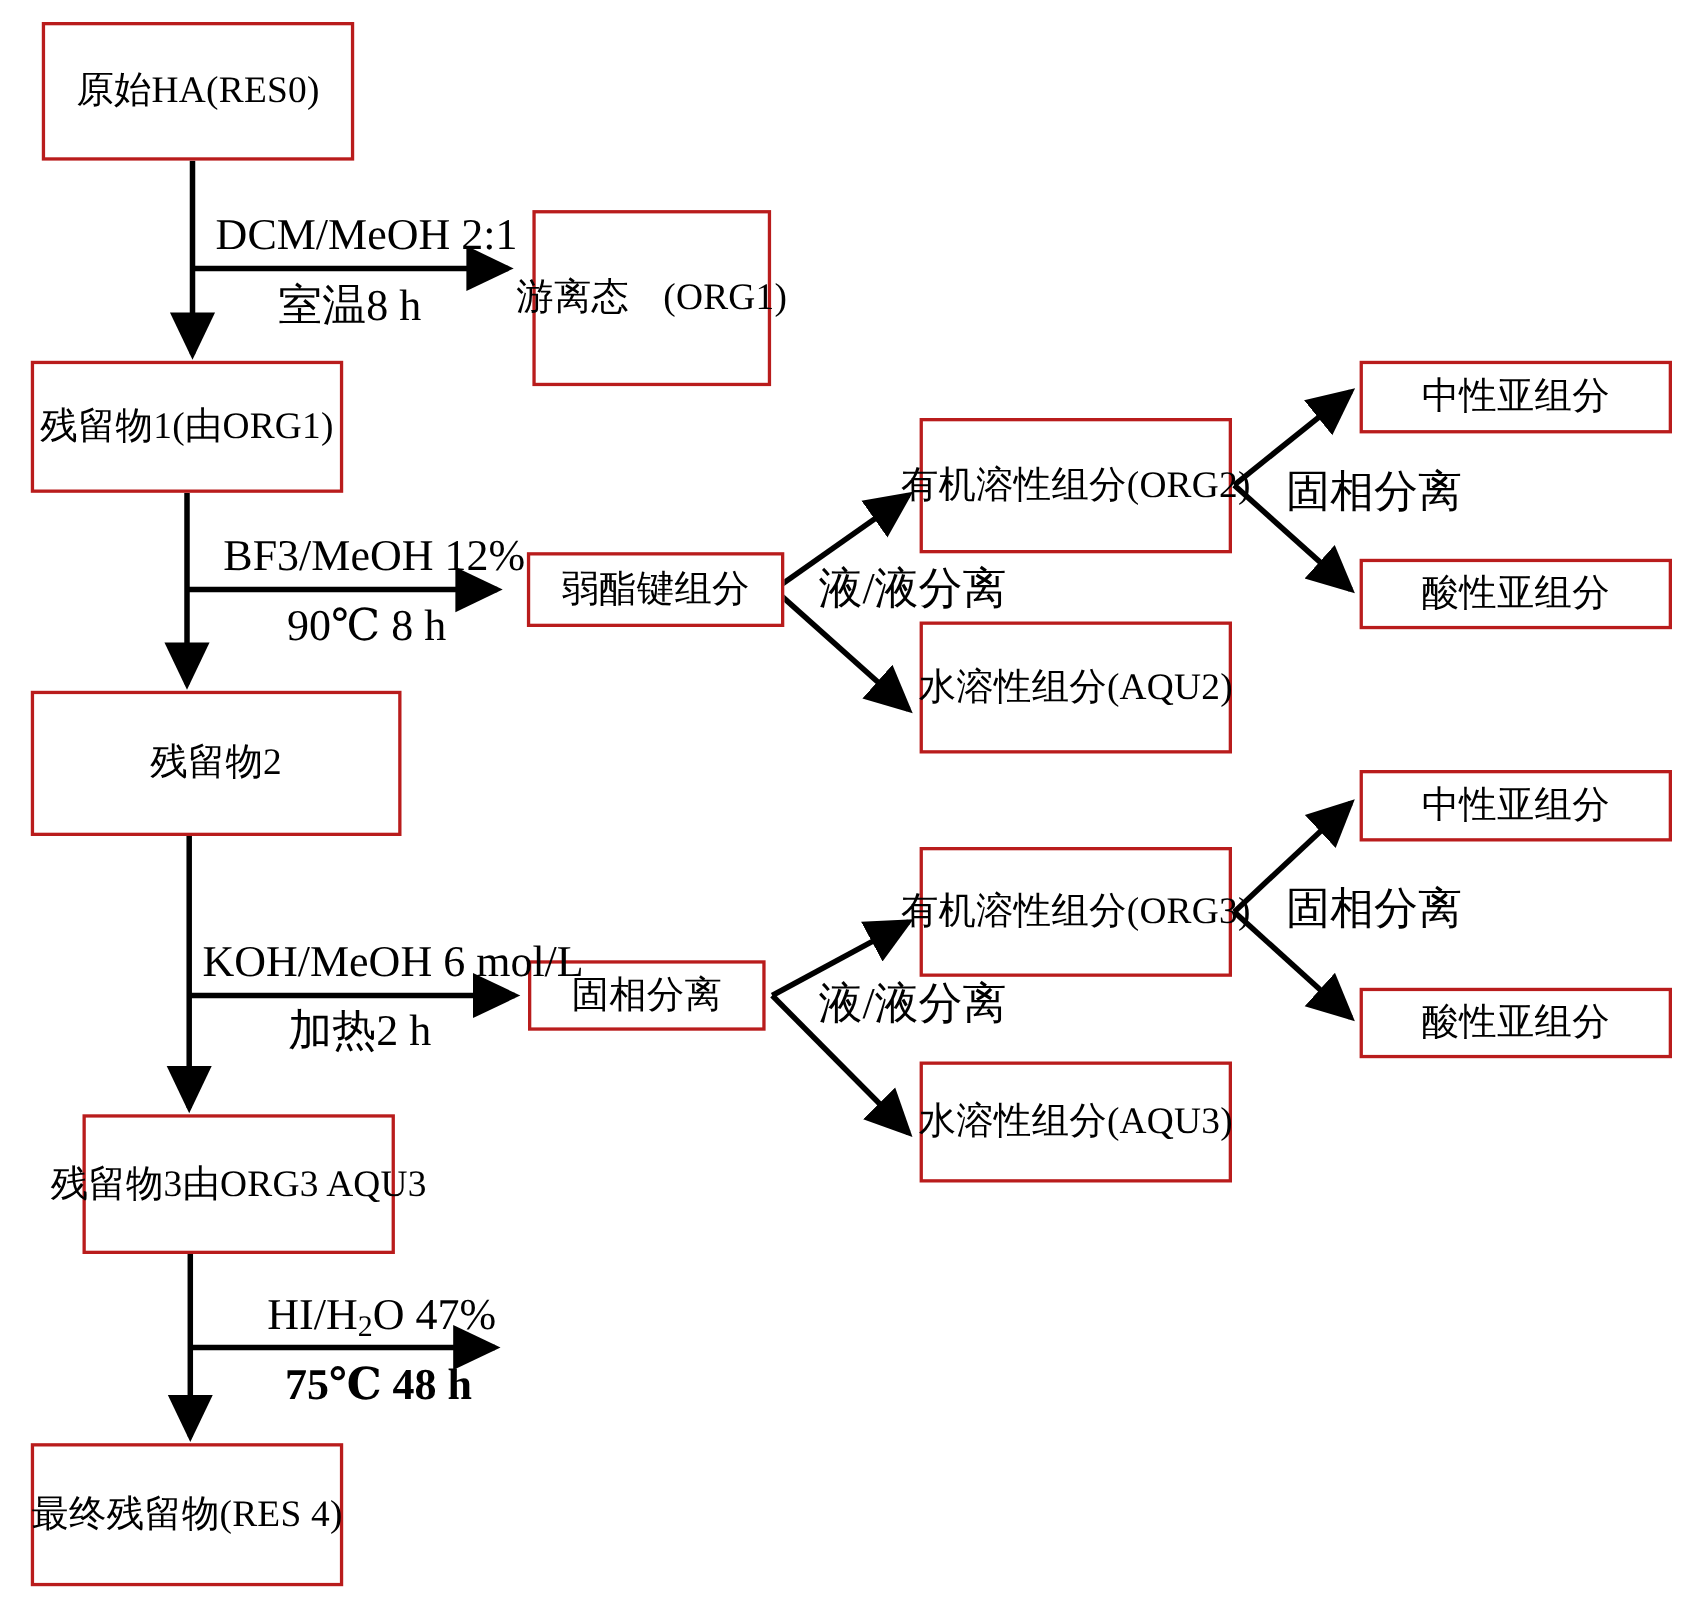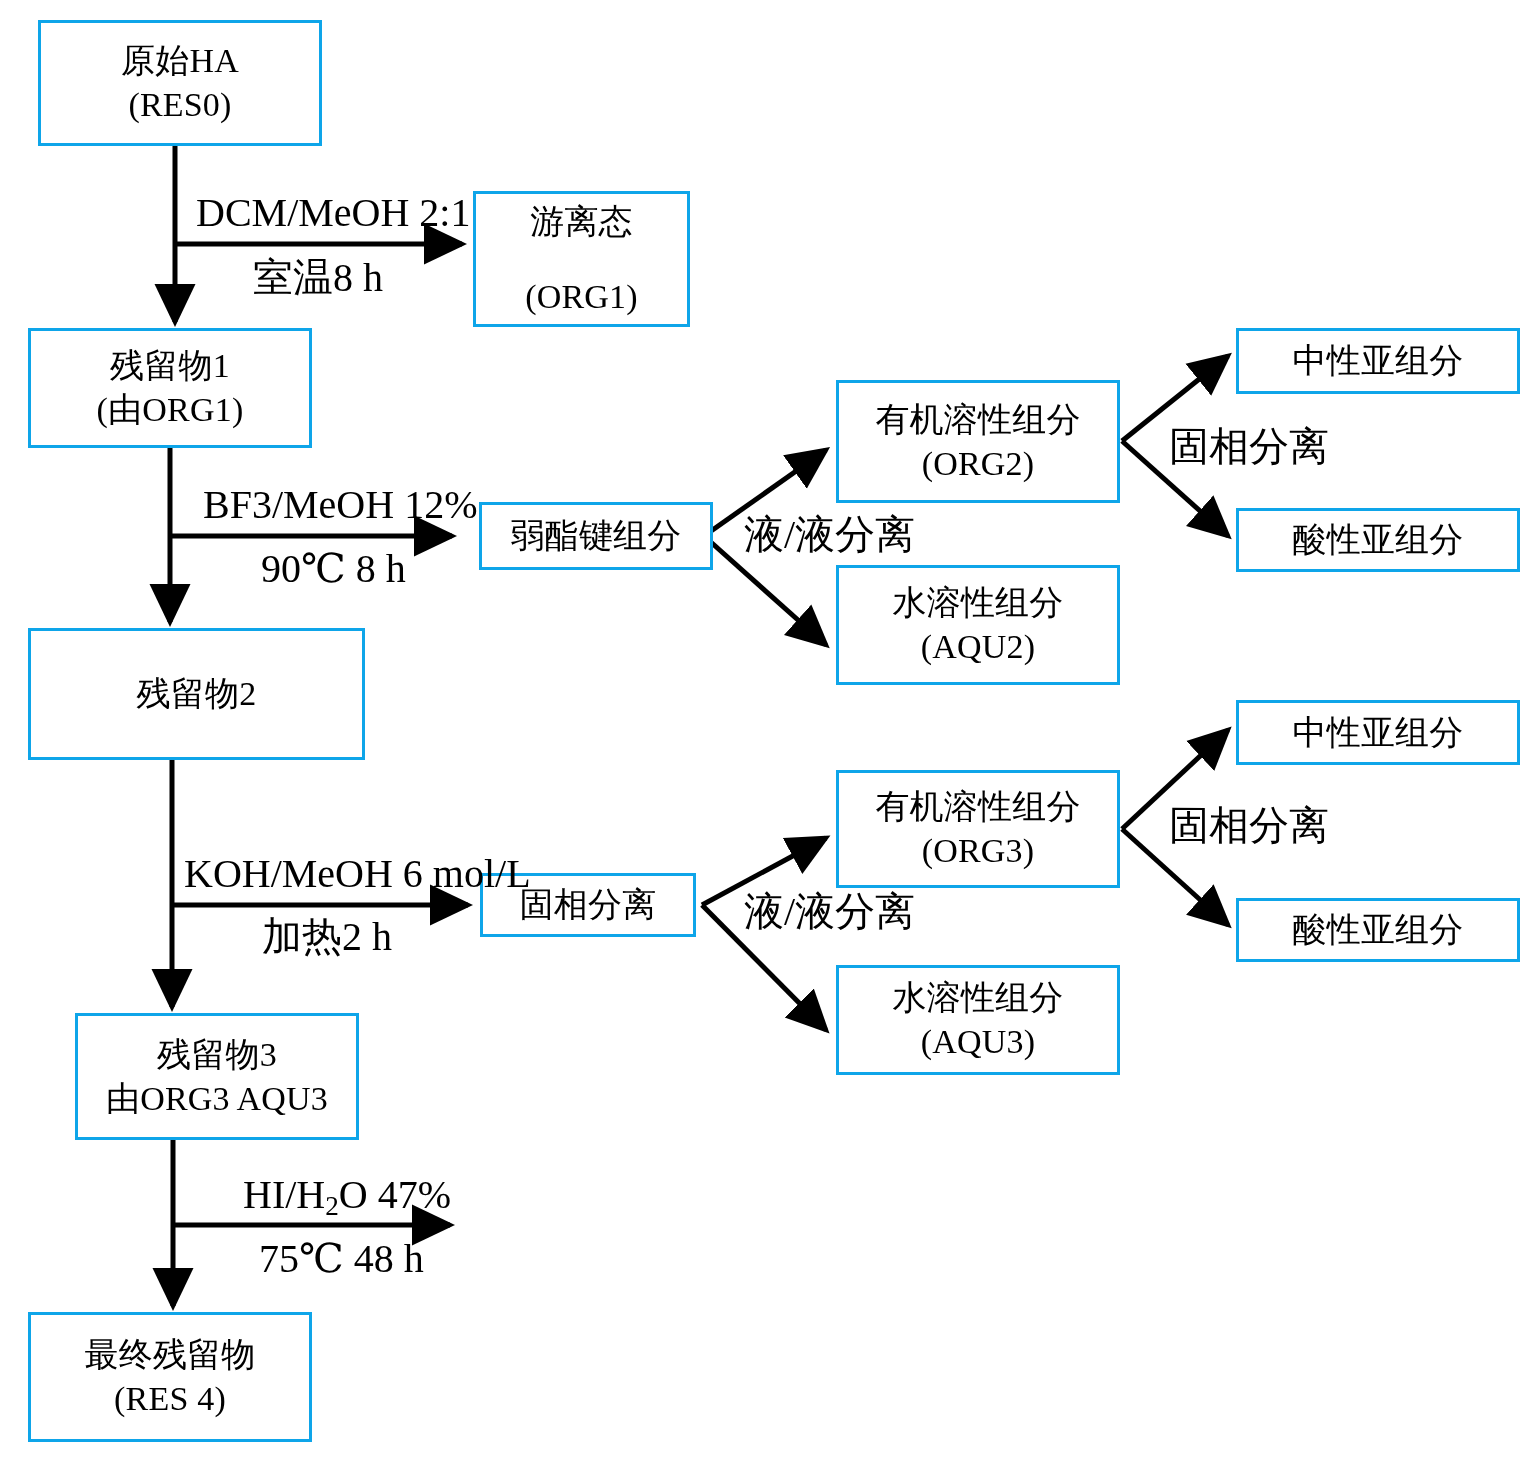--- a/index.html
+++ b/index.html
@@ -12,24 +12,24 @@
     width: 1535px;
     height: 1459px;
     background: #ffffff;
     font-family: "Liberation Serif", "DejaVu Serif", serif;
     color: #000000;
     overflow: hidden;
   }
   .node {
     position: absolute;
     box-sizing: border-box;
-    border: 3px solid #0ea5e9;
+    border: 3px solid #b91c1c;
     background: #ffffff;
     display: flex;
-    flex-direction: column;
+    flex-direction: row;
     align-items: center;
     justify-content: center;
     text-align: center;
     line-height: 1.28;
     font-size: 34px;
     letter-spacing: 0.2px;
     z-index: 3;
   }
   .node .ln { display: block; white-space: nowrap; }
   .edge-label {
@@ -90,21 +90,21 @@
     <path d="M173,1140 L173,1306" stroke="#000" stroke-width="5" fill="none" marker-end="url(#ah)"></path>
 
     <path d="M173,1225 L450,1225" stroke="#000" stroke-width="5" fill="none" marker-end="url(#ah)"></path>
   </svg>
 
   <div class="node" style="left:38px; top:20px; width:284px; height:126px;">
     <span class="ln">原始HA</span>
     <span class="ln">(RES0)</span>
   </div>
 
-  <div class="node" style="left:473px; top:191px; width:217px; height:136px;gap:31px;">
+  <div class="node" style="left:484px; top:191px; width:217px; height:160px;gap:31px;">
     <span class="ln">游离态</span>
     <span class="ln">(ORG1)</span>
   </div>
 
   <div class="node" style="left:28px; top:328px; width:284px; height:120px;">
     <span class="ln">残留物1</span>
     <span class="ln">(由ORG1)</span>
   </div>
 
   <div class="node" style="left:464px; top:502px; width:234px; height:68px;margin-left:15px;">
@@ -171,21 +171,21 @@
 
   <div class="edge-label" style="left:203px; top:483px;">BF3/MeOH 12%</div>
   <div class="edge-label" style="left:261px; top:547px;">90℃ 8 h</div>
 
   <div class="edge-label" style="left:184px; top:852px;">KOH/MeOH 6 mol/L</div>
   <div class="edge-label" style="left:262px; top:915px;">加热2 h</div>
 
   <div class="edge-label" style="left:243px; top:1173px;">
     <span>HI/H</span><sub>2</sub><span>O 47%</span>
   </div>
-  <div class="edge-label" style="left:259px; top:1237px;">75℃ 48 h</div>
+  <div class="edge-label" style="left:259px; top:1237px;font-weight:bold;">75℃ 48 h</div>
 
   <div class="edge-label" style="left:744px; top:513px;">液/液分离</div>
   <div class="edge-label" style="left:1169px; top:425px;">固相分离</div>
 
   <div class="edge-label" style="left:744px; top:890px;">液/液分离</div>
   <div class="edge-label" style="left:1169px; top:804px;">固相分离</div>
 
 </div>
 
 </body></html>

